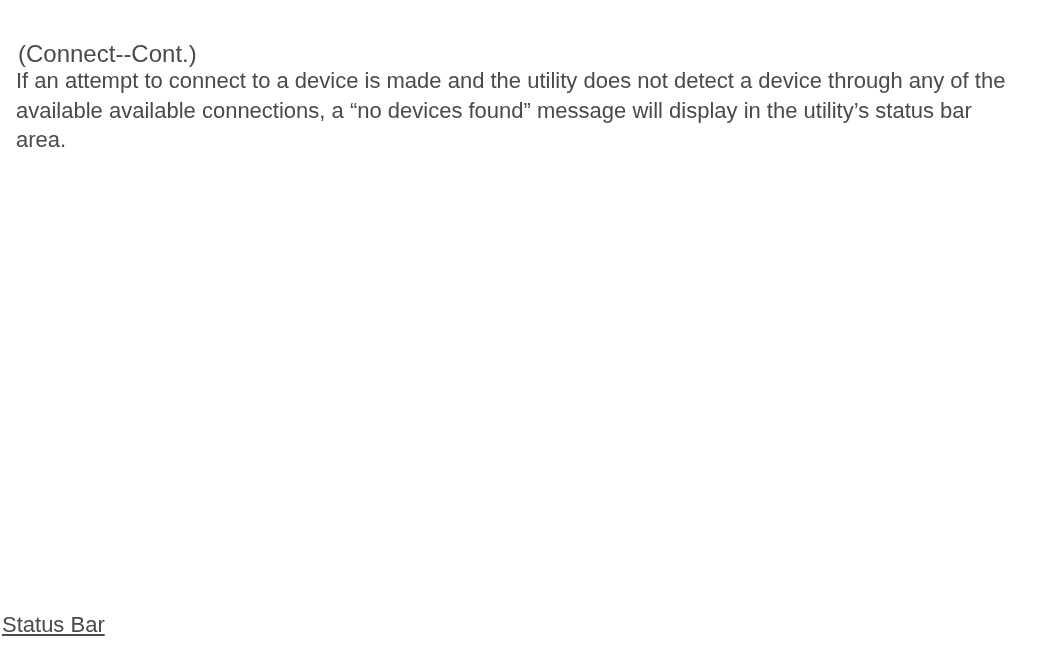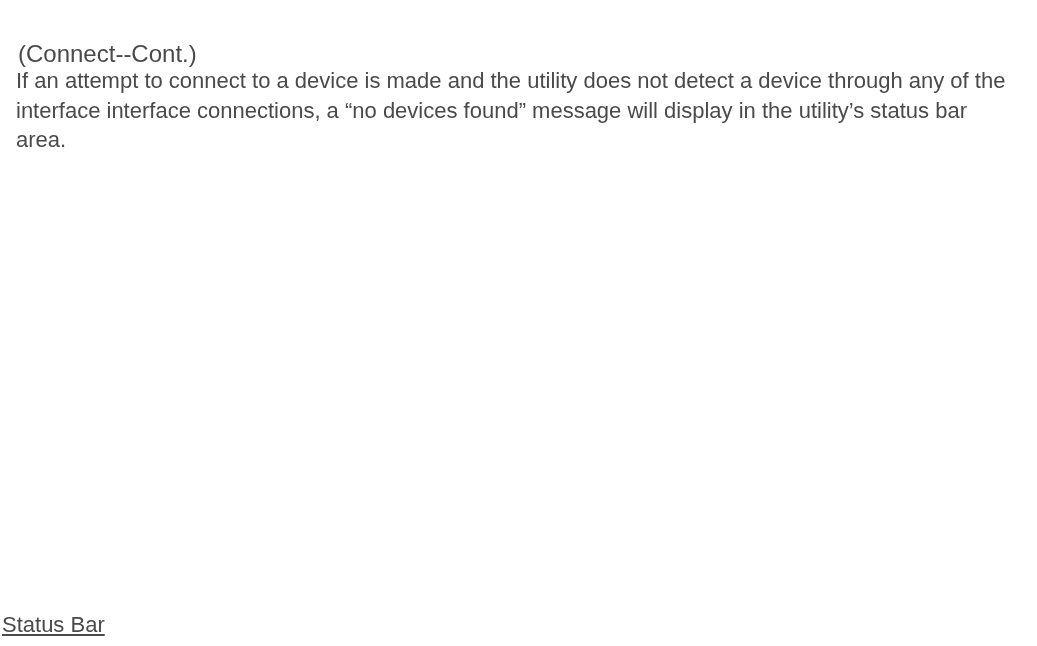--- a/index.html
+++ b/index.html
@@ -37,15 +37,15 @@
       font-size: 22px;
       color: #4a4a4a;
       text-decoration: underline;
     }
   </style>
 </head>
 <body>
 
 <div class="heading">(Connect--Cont.)</div>
 
-<div class="body-text">If an attempt to connect to a device is made and the utility does not detect a device through any of the interface interface connections, a “no devices found” message will display in the utility’s status bar area.</div>
+<div class="body-text">If an attempt to connect to a device is made and the utility does not detect a device through any of the available available connections, a “no devices found” message will display in the utility’s status bar area.</div>
 
 <div class="footer-label">Status Bar</div>
 
 </body></html>

